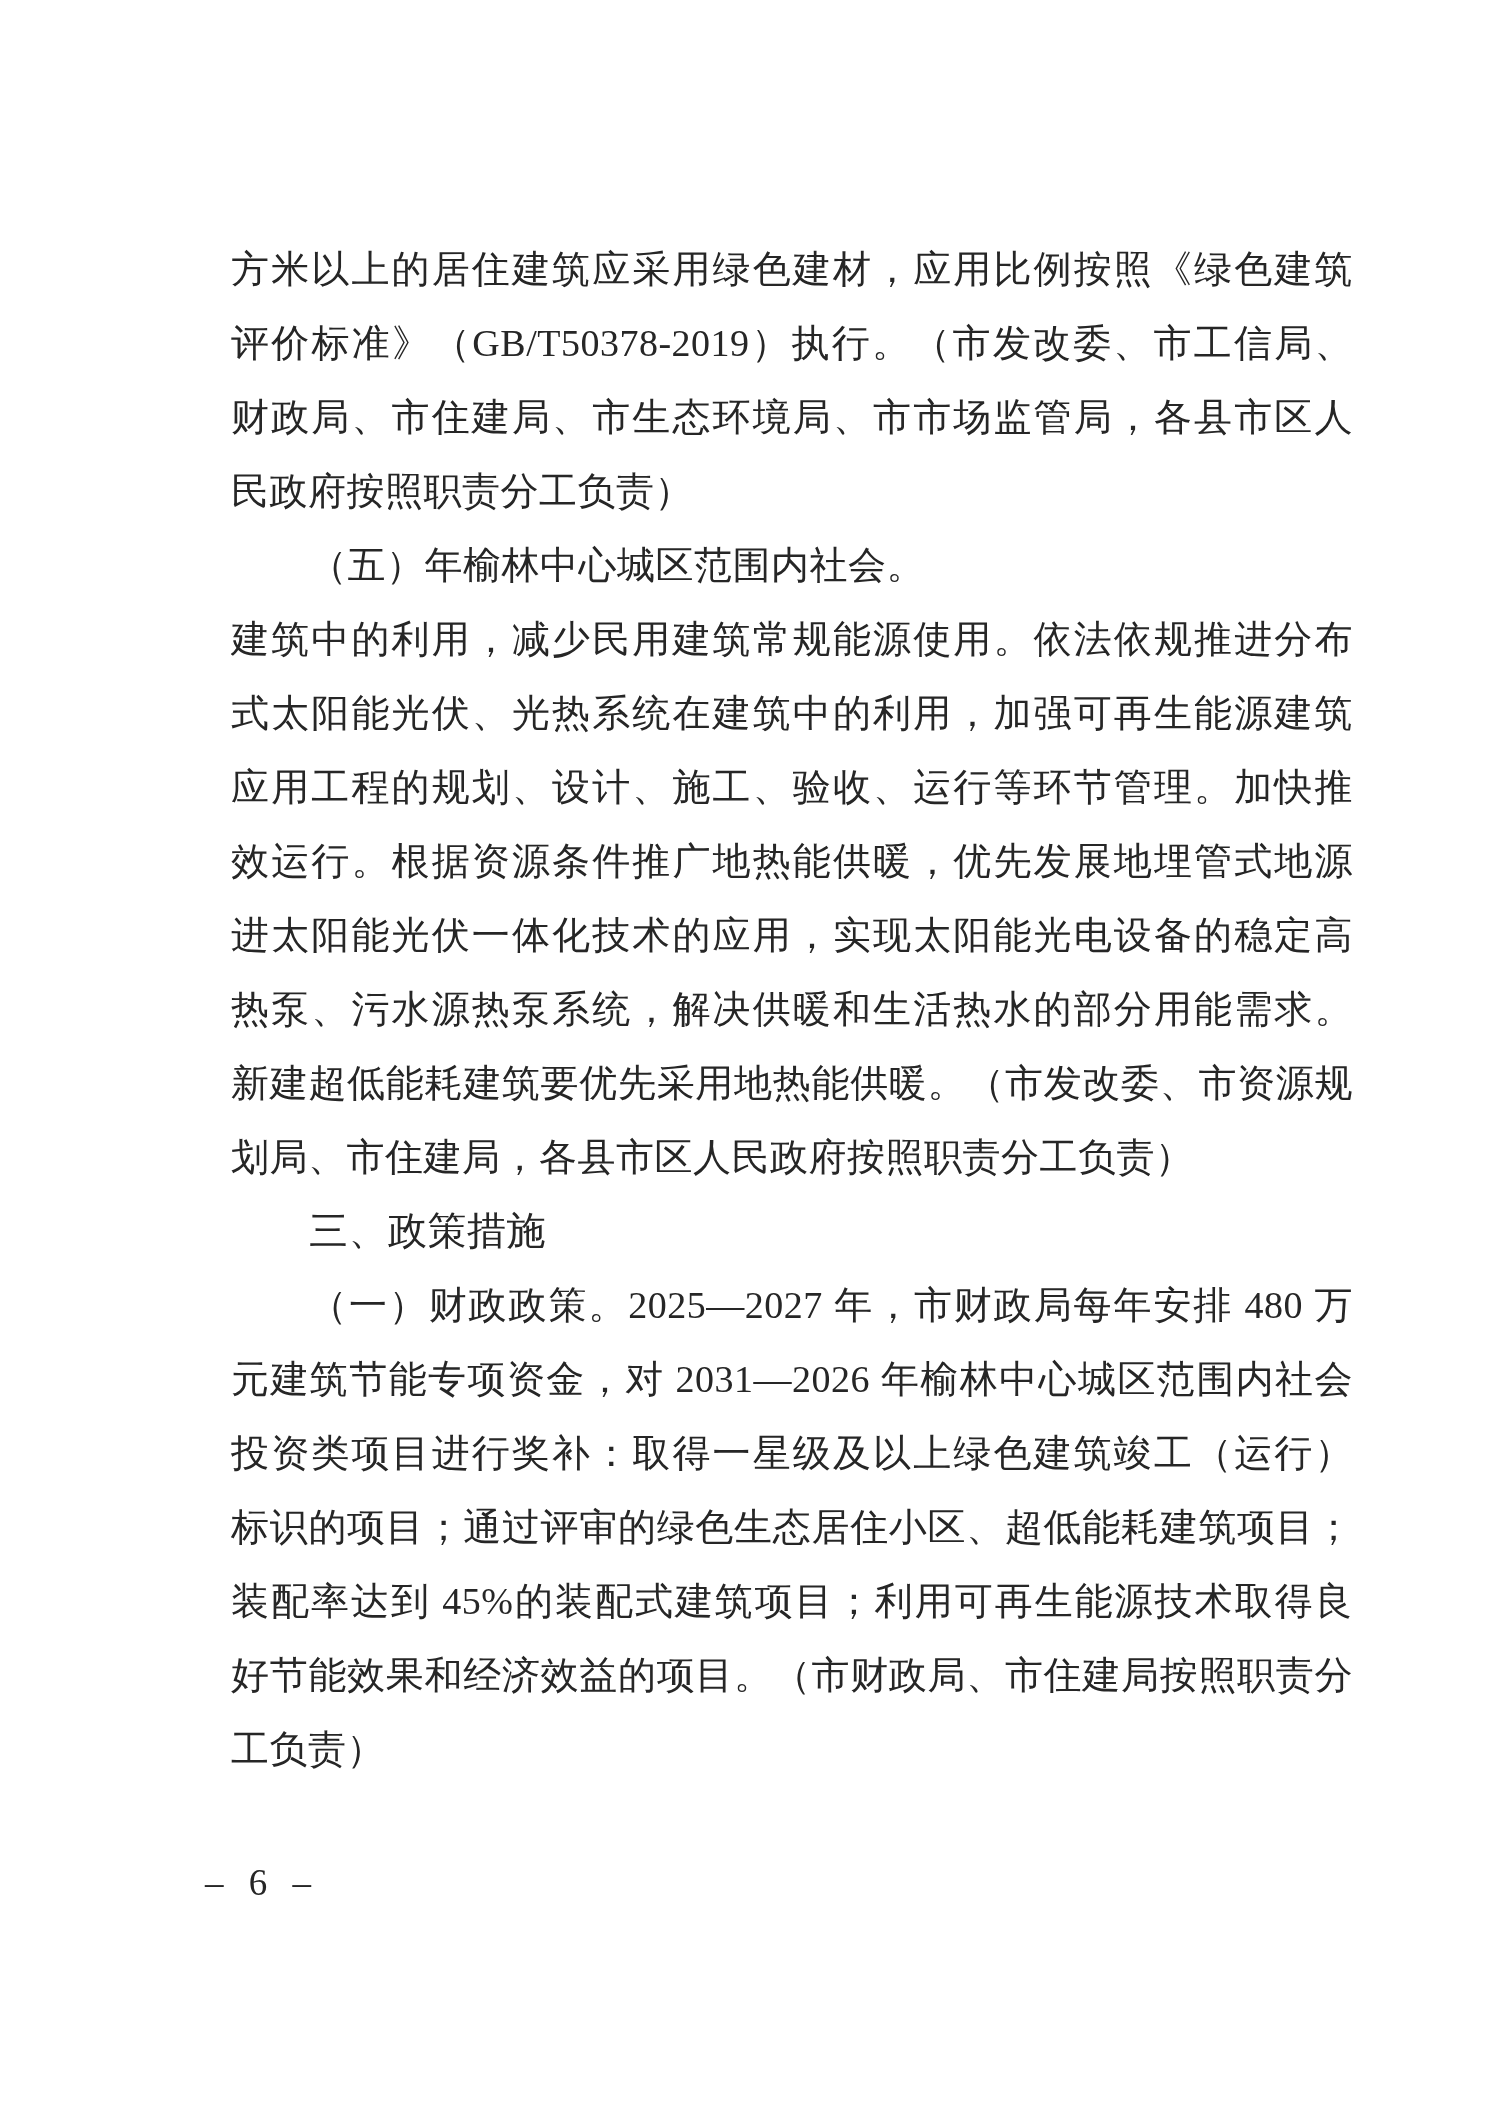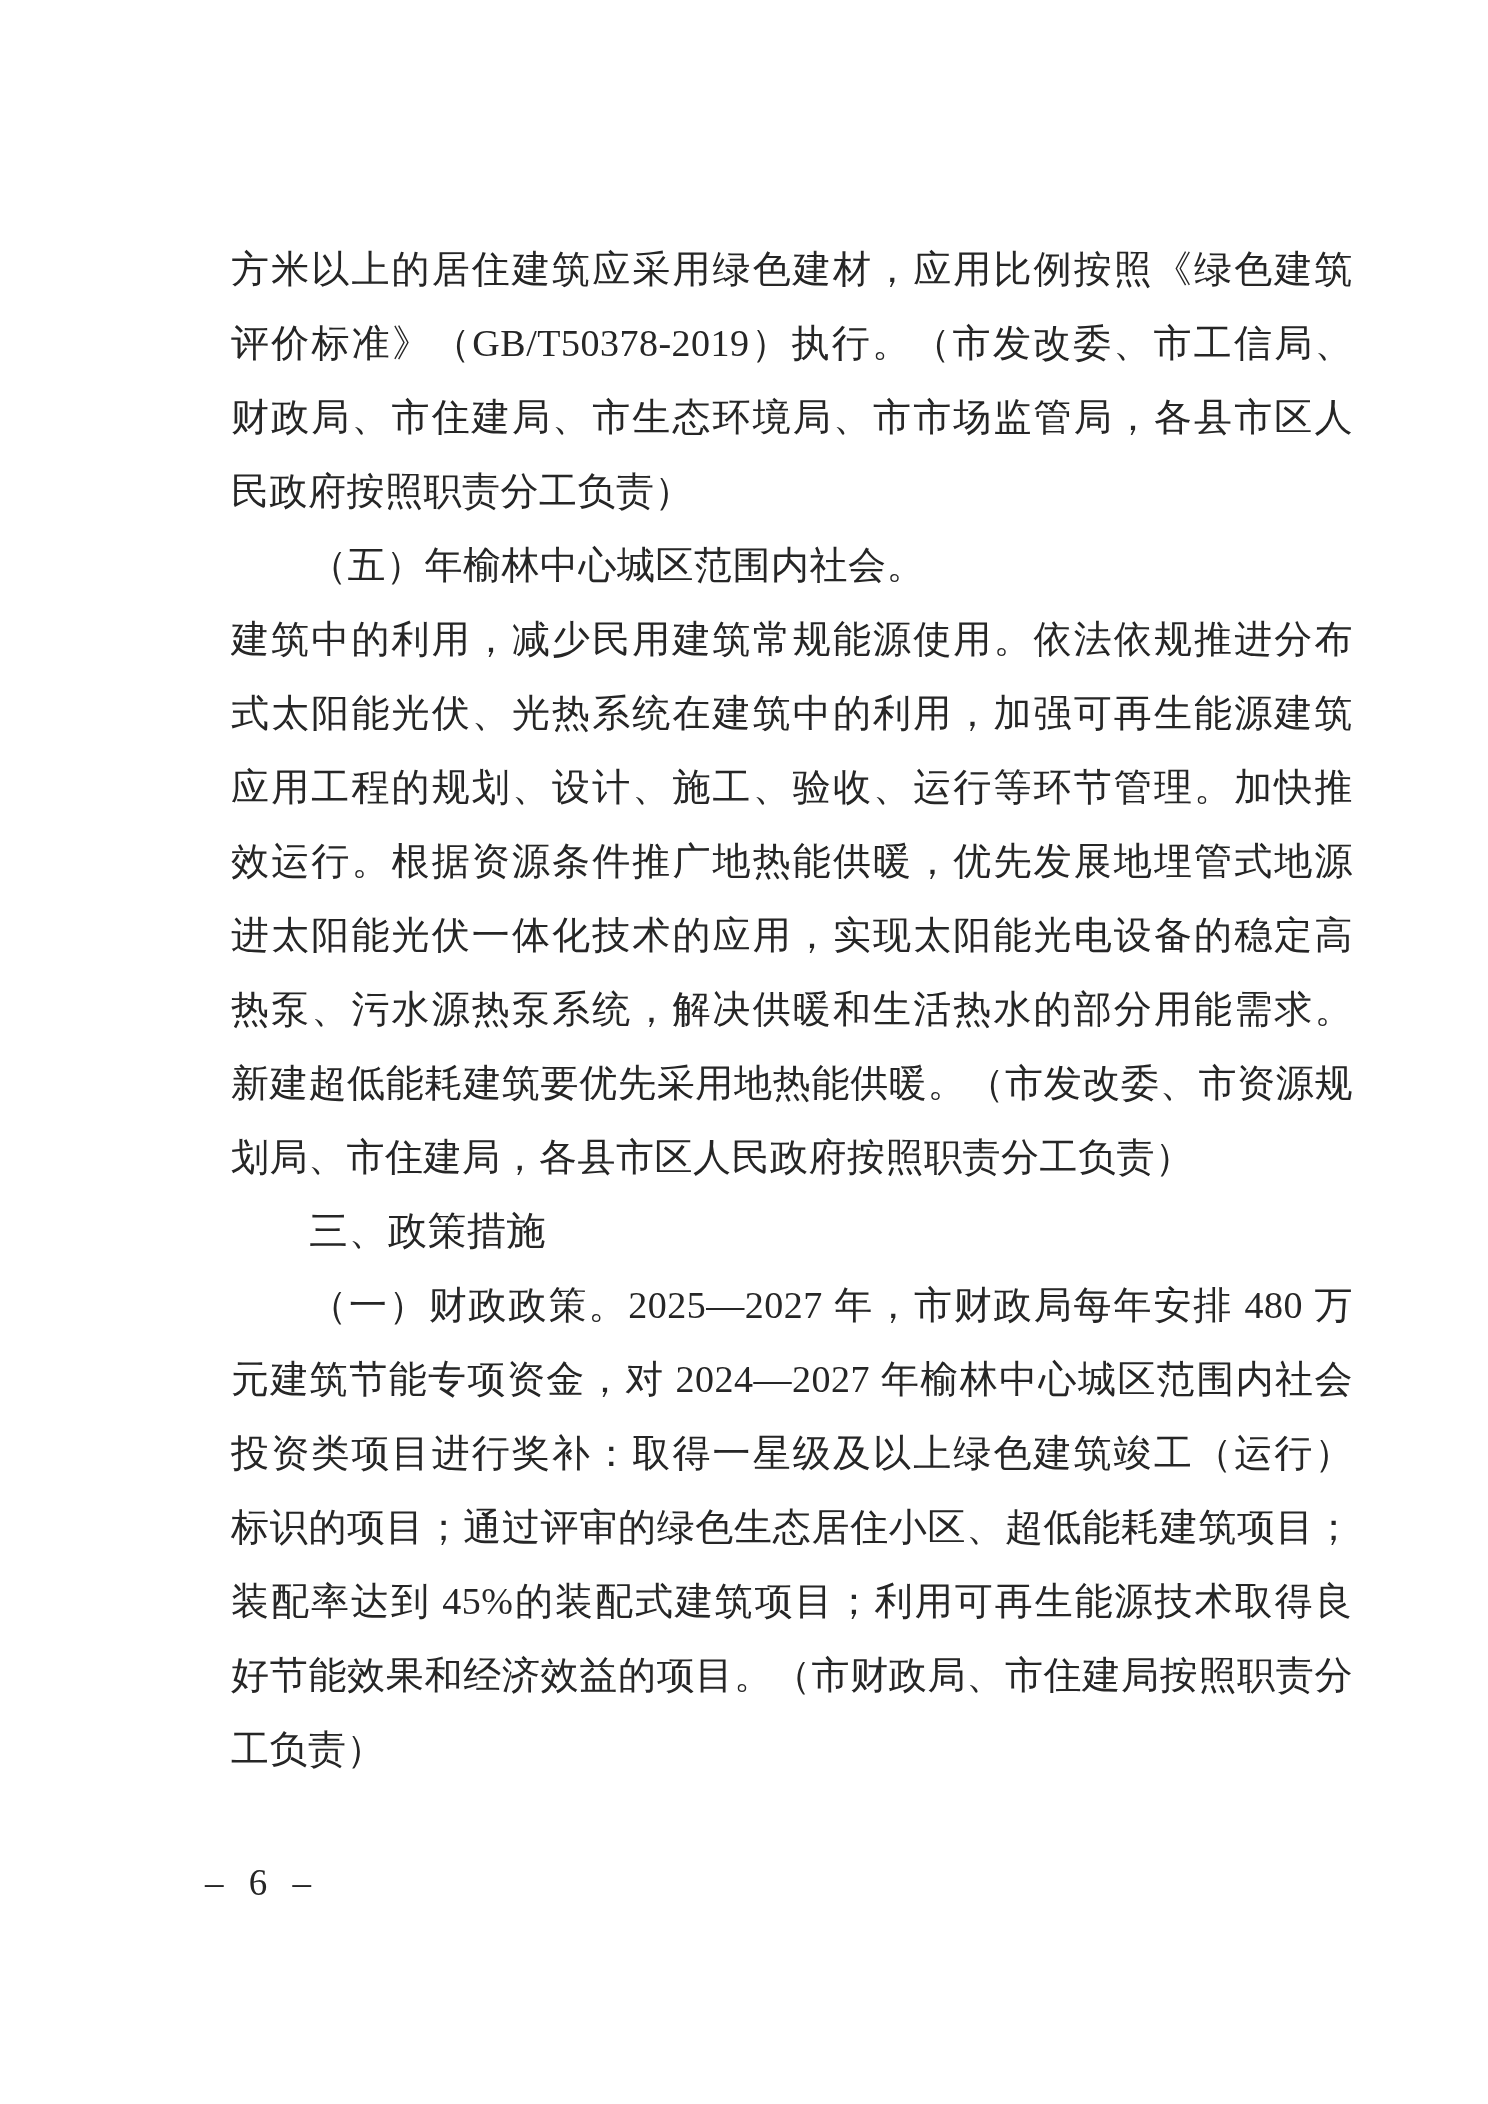--- a/index.html
+++ b/index.html
@@ -74,21 +74,21 @@
       <div class="line justify"><span>建筑中的利用，减少民用建筑常规能源使用。依法依规推进分布</span></div>
       <div class="line justify"><span>式太阳能光伏、光热系统在建筑中的利用，加强可再生能源建筑</span></div>
       <div class="line justify"><span>应用工程的规划、设计、施工、验收、运行等环节管理。加快推</span></div>
       <div class="line justify"><span>效运行。根据资源条件推广地热能供暖，优先发展地埋管式地源</span></div>
       <div class="line justify"><span>进太阳能光伏一体化技术的应用，实现太阳能光电设备的稳定高</span></div>
       <div class="line justify"><span>热泵、污水源热泵系统，解决供暖和生活热水的部分用能需求。</span></div>
       <div class="line justify"><span>新建超低能耗建筑要优先采用地热能供暖。（市发改委、市资源规</span></div>
       <div class="line left"><span>划局、市住建局，各县市区人民政府按照职责分工负责）</span></div>
       <div class="line left indent heading"><span class="seg-bold">三、政策措施</span></div>
       <div class="line justify indent"><span class="seg-bold">（一）财政政策。</span><span>2025—2027 年，市财政局每年安排 480 万</span></div>
-      <div class="line justify"><span>元建筑节能专项资金，对 2024—2027 年榆林中心城区范围内社会</span></div>
+      <div class="line justify"><span>元建筑节能专项资金，对 2031—2026 年榆林中心城区范围内社会</span></div>
       <div class="line justify"><span>投资类项目进行奖补：取得一星级及以上绿色建筑竣工（运行）</span></div>
       <div class="line justify"><span>标识的项目；通过评审的绿色生态居住小区、超低能耗建筑项目；</span></div>
       <div class="line justify"><span>装配率达到 45%的装配式建筑项目；利用可再生能源技术取得良</span></div>
       <div class="line justify"><span>好节能效果和经济效益的项目。（市财政局、市住建局按照职责分</span></div>
       <div class="line left"><span>工负责）</span></div>
     </div>
   <div class="footer-pageno">– 6 –</div>
 </div>
 
 </body></html>

